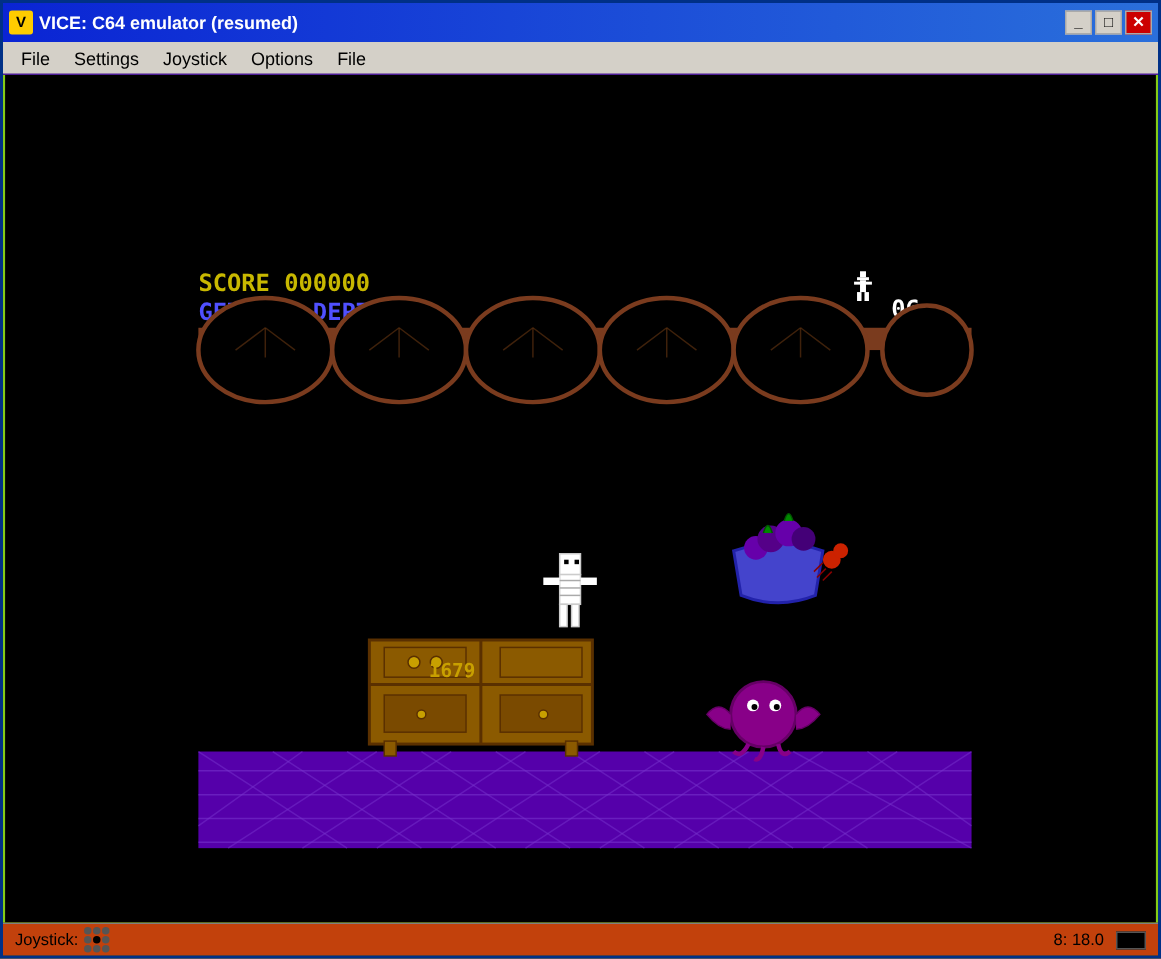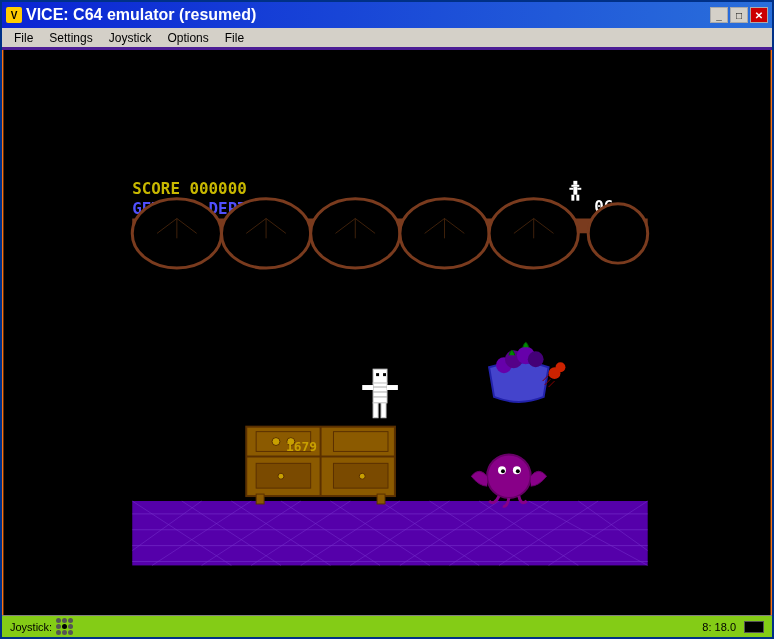--- a/index.html
+++ b/index.html
@@ -39,21 +39,21 @@
       align-items: center;
       justify-content: center;
       font-size: 10px;
       font-weight: bold;
       color: #000;
       flex-shrink: 0;
     }
 
     .title-bar-text {
       color: white;
-      font-size: 16px;
+      font-size: 12px;
       font-weight: bold;
       flex: 1;
     }
 
     .title-bar-buttons {
       display: flex;
       gap: 2px;
     }
 
     .tb-btn {
@@ -74,21 +74,21 @@
     .tb-btn.close { background: #cc0000; color: white; }
 
     .menu-bar {
       background: #d4d0c8;
       height: 22px;
       display: flex;
       align-items: center;
       padding: 0 4px;
       gap: 0;
       flex-shrink: 0;
-      border-bottom: 3px solid #4c1d95;
+      border-bottom: 1px solid #4c1d95;
     }
 
     .menu-item {
       padding: 2px 8px;
       font-size: 12px;
       color: #000;
       cursor: pointer;
     }
 
     
@@ -96,27 +96,27 @@
       flex: 1;
       background: #000;
       position: relative;
       overflow: hidden;
     }
 
     .game-canvas {
       width: 100%;
       height: calc(100% - 22px);
       position: relative;
-      background: #f97316;
+      background: #84cc16;
     }
 
     
     .status-bar {
       height: 22px;
-      background: #84cc16;
+      background: #c2410c;
       border-top: 1px solid #808080;
       display: flex;
       align-items: center;
       padding: 0 8px;
       font-size: 11px;
       color: #000;
       gap: 8px;
       flex-shrink: 0;
     }
 

